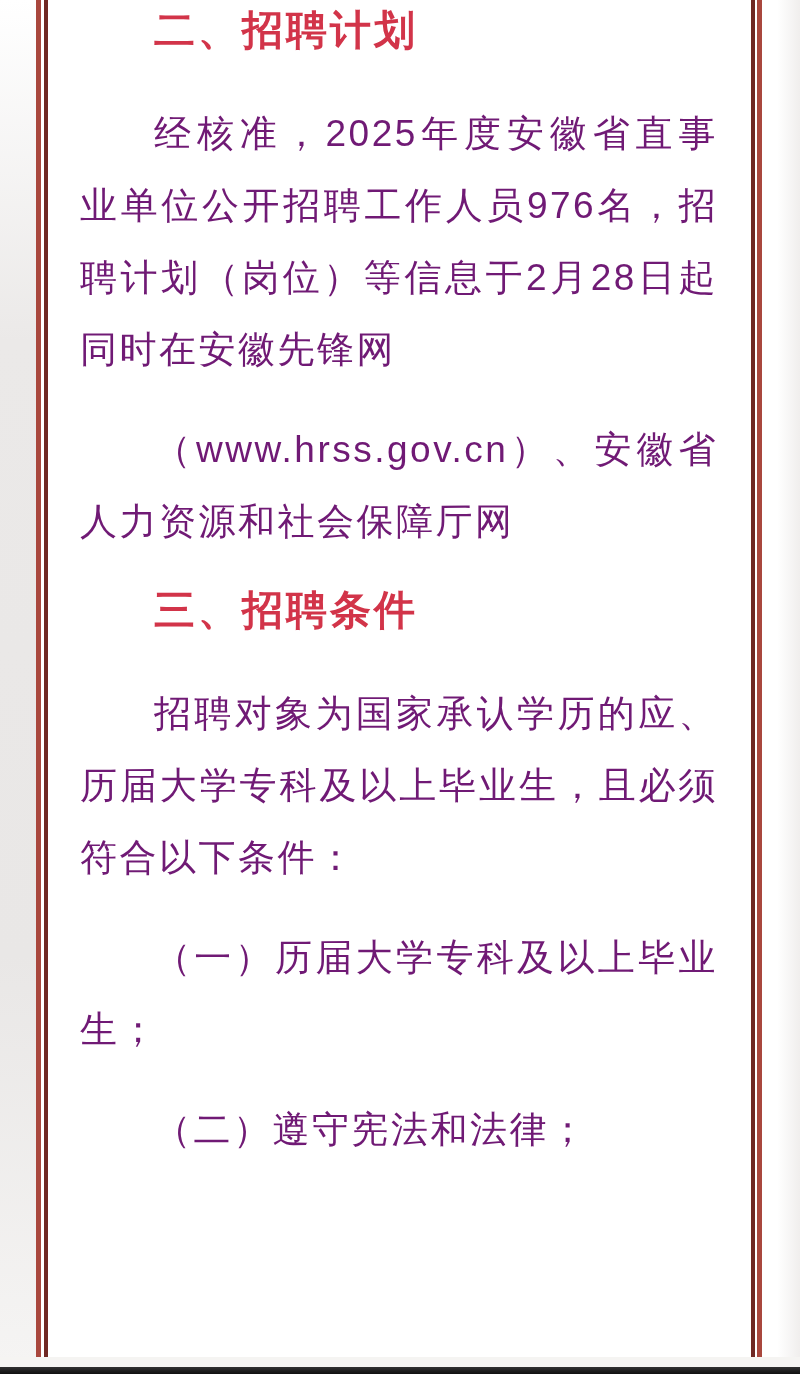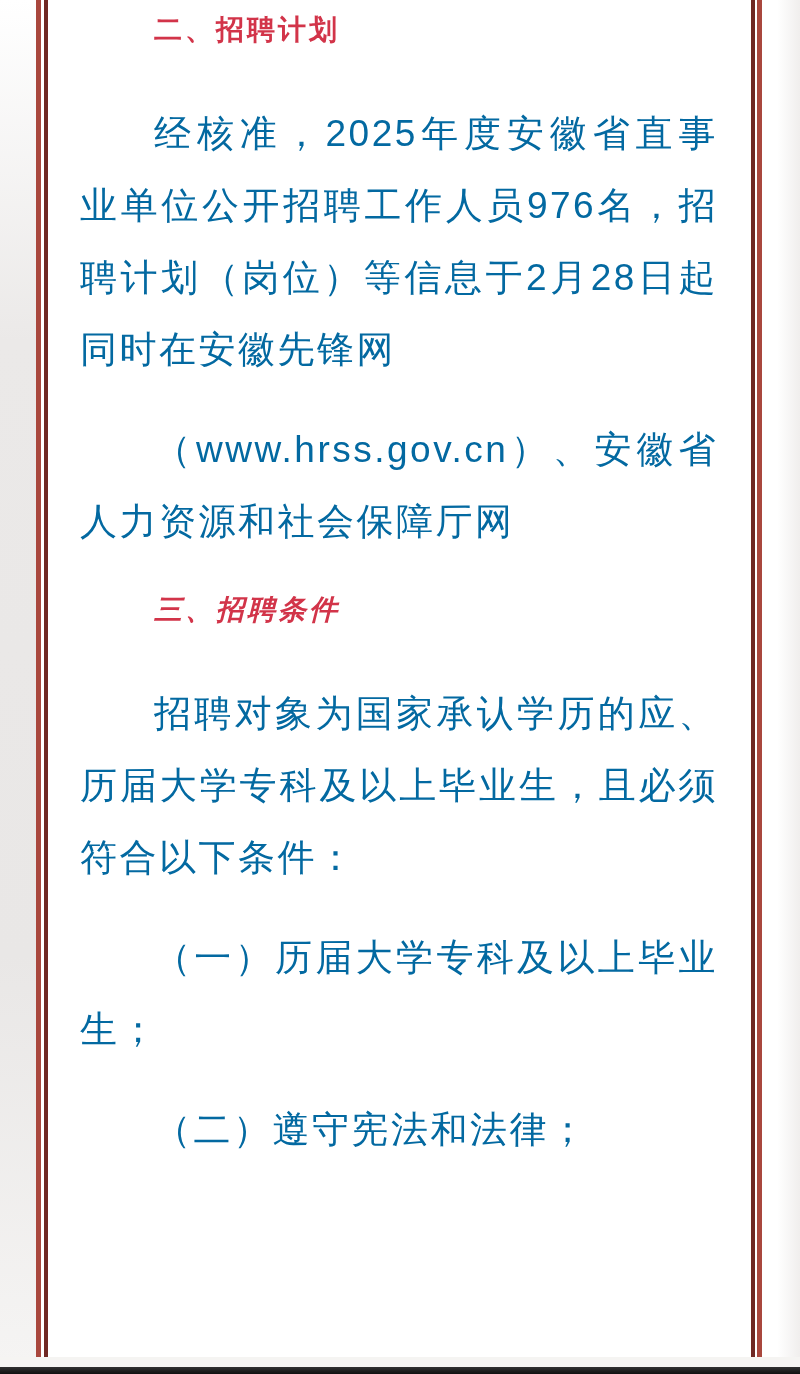--- a/index.html
+++ b/index.html
@@ -44,35 +44,34 @@
   
   .content {
     position: absolute;
     left: 48px;
     top: 0;
     width: 703px;
     box-sizing: border-box;
     padding: 6px 33px 0 32px;
   }
   .section-heading {
-    font-size: 28px;
+    font-size: 41px;
     font-weight: bold;
     color: #d23449;
     line-height: 48px;
     letter-spacing: 3px;
     text-indent: 74px;
     margin: 0 0 44px 0;
   }
   .section-heading.second {
     margin-top: 20px;
-    font-style: italic;
   }
   .body-para {
     font-size: 37px;
-    color: #0369a1;
+    color: #701a75;
     line-height: 72px;
     letter-spacing: 2.5px;
     text-indent: 74px;
     text-align: justify;
     word-break: break-all;
     margin: 0 0 28px 0;
   }
   
   .bottom-light {
     position: absolute;

